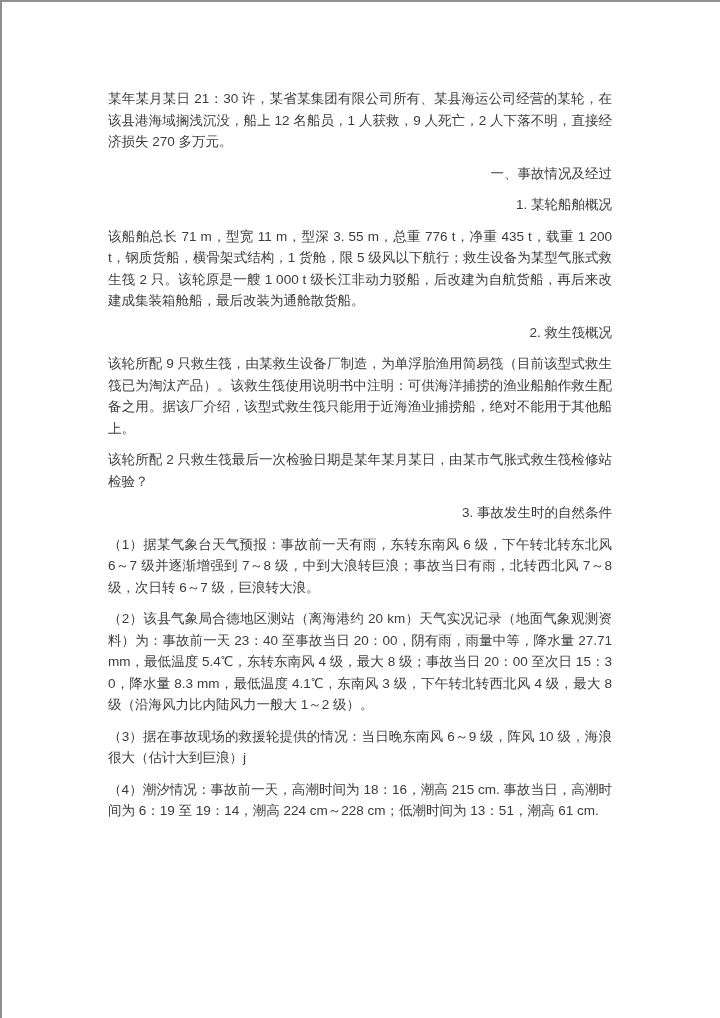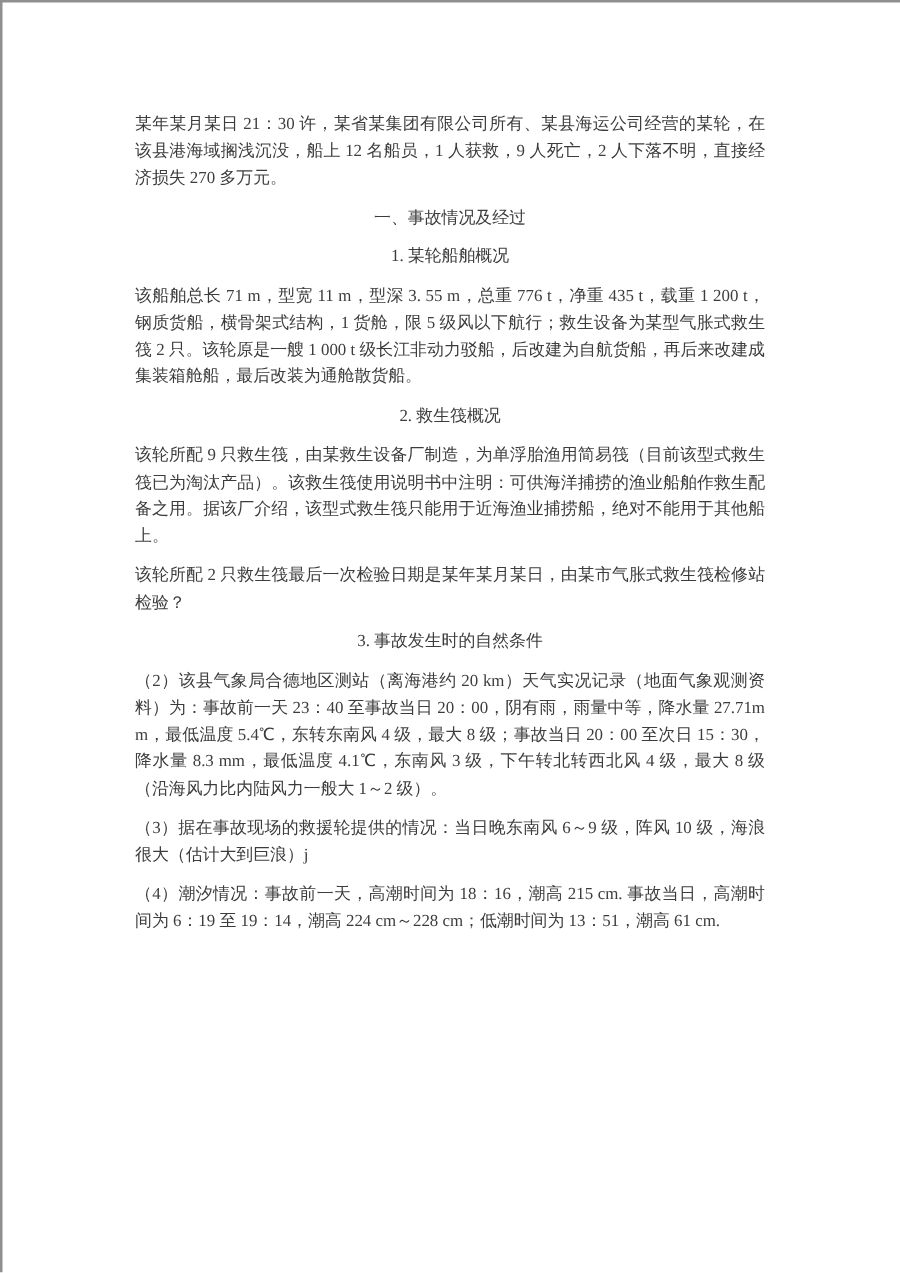--- a/index.html
+++ b/index.html
@@ -16,40 +16,41 @@
     box-sizing: border-box;
     width: 720px;
     height: 1018px;
     background: #ffffff;
     border-top: 2px solid #8f8f8f;
     border-left: 2px solid #8f8f8f;
     padding: 86px 108px 40px 106px;
   }
   .para {
     margin: 0 0 10px 0;
-    font-family: Liberation Serif, serif;
+    font-family: Liberation Sans, sans-serif;
     font-size: 13.5px;
     line-height: 21.5px;
     color: #3c3c3c;
     text-align: justify;
     text-justify: inter-ideograph;
     word-break: break-all;
   }
   .heading {
-    text-align: center;
+    text-align: right;
   }
 </style>
 </head>
 <body>
 
 <div class="page">
   <p class="para">某年某月某日 21：30 许，某省某集团有限公司所有、某县海运公司经营的某轮，在该县港海域搁浅沉没，船上 12 名船员，1 人获救，9 人死亡，2 人下落不明，直接经济损失 270 多万元。</p>
   <p class="para heading">一、事故情况及经过</p>
   <p class="para heading">1. 某轮船舶概况</p>
   <p class="para">该船舶总长 71 m，型宽 11 m，型深 3. 55 m，总重 776 t，净重 435 t，载重 1 200 t，钢质货船，横骨架式结构，1 货舱，限 5 级风以下航行；救生设备为某型气胀式救生筏 2 只。该轮原是一艘 1 000 t 级长江非动力驳船，后改建为自航货船，再后来改建成集装箱舱船，最后改装为通舱散货船。</p>
   <p class="para heading">2. 救生筏概况</p>
   <p class="para">该轮所配 9 只救生筏，由某救生设备厂制造，为单浮胎渔用简易筏（目前该型式救生筏已为淘汰产品）。该救生筏使用说明书中注明：可供海洋捕捞的渔业船舶作救生配备之用。据该厂介绍，该型式救生筏只能用于近海渔业捕捞船，绝对不能用于其他船上。</p>
   <p class="para">该轮所配 2 只救生筏最后一次检验日期是某年某月某日，由某市气胀式救生筏检修站检验？</p>
   <p class="para heading">3. 事故发生时的自然条件</p>
+  <p class="para">（1）据某气象台天气预报：事故前一天有雨，东转东南风 6 级，下午转北转东北风 6～7 级并逐渐增强到 7～8 级，中到大浪转巨浪；事故当日有雨，北转西北风 7～8 级，次日转 6～7 级，巨浪转大浪。</p>
   <p class="para">（2）该县气象局合德地区测站（离海港约 20 km）天气实况记录（地面气象观测资料）为：事故前一天 23：40 至事故当日 20：00，阴有雨，雨量中等，降水量 27.71mm，最低温度 5.4℃，东转东南风 4 级，最大 8 级；事故当日 20：00 至次日 15：30，降水量 8.3 mm，最低温度 4.1℃，东南风 3 级，下午转北转西北风 4 级，最大 8 级（沿海风力比内陆风力一般大 1～2 级）。</p>
   <p class="para">（3）据在事故现场的救援轮提供的情况：当日晚东南风 6～9 级，阵风 10 级，海浪很大（估计大到巨浪）j</p>
   <p class="para">（4）潮汐情况：事故前一天，高潮时间为 18：16，潮高 215 cm. 事故当日，高潮时间为 6：19 至 19：14，潮高 224 cm～228 cm；低潮时间为 13：51，潮高 61 cm.</p>
 </div>
 
 </body></html>

